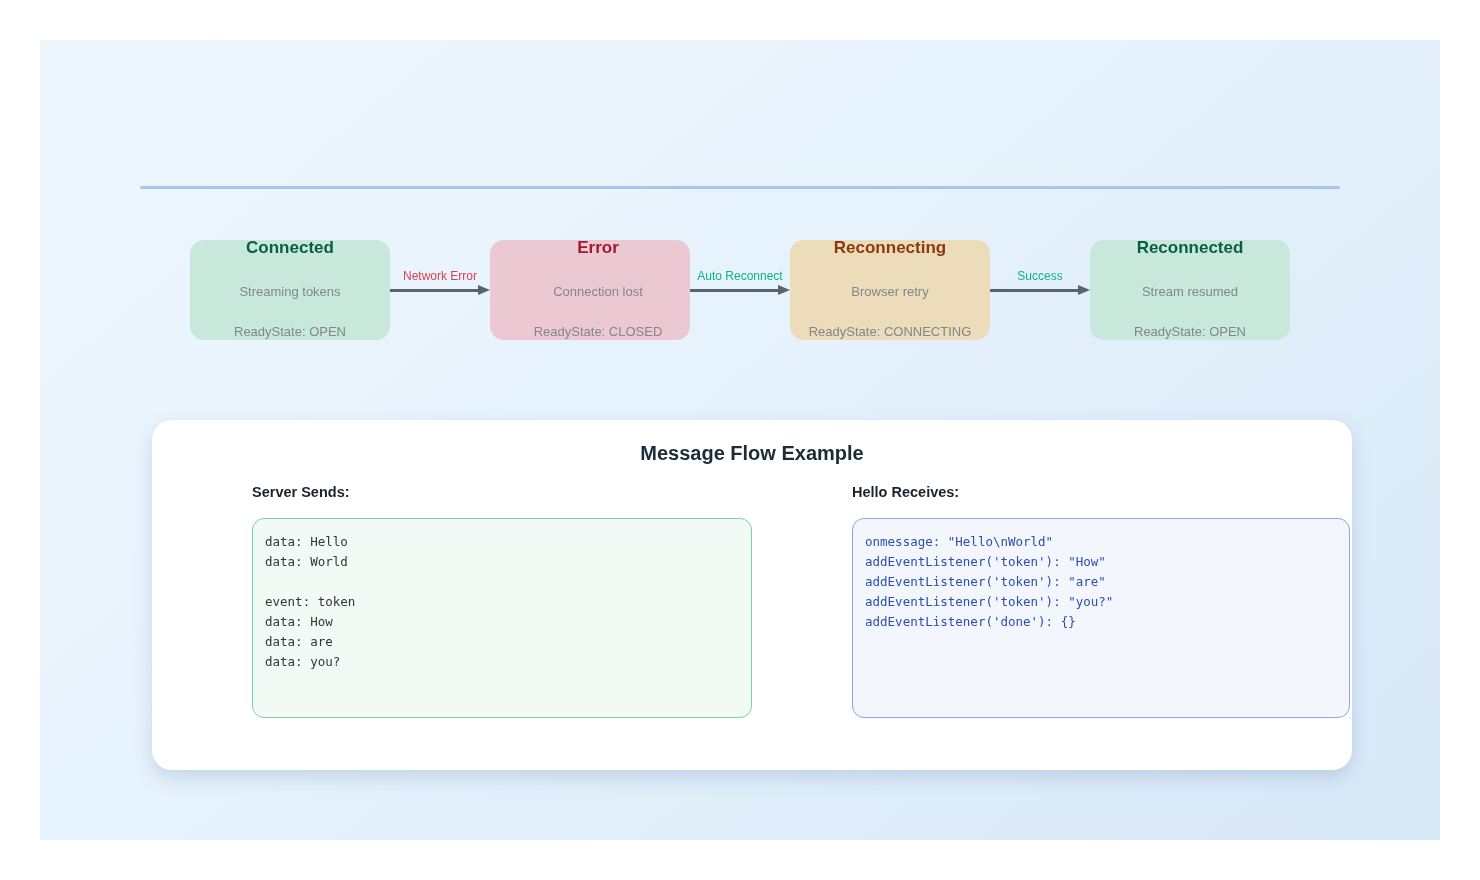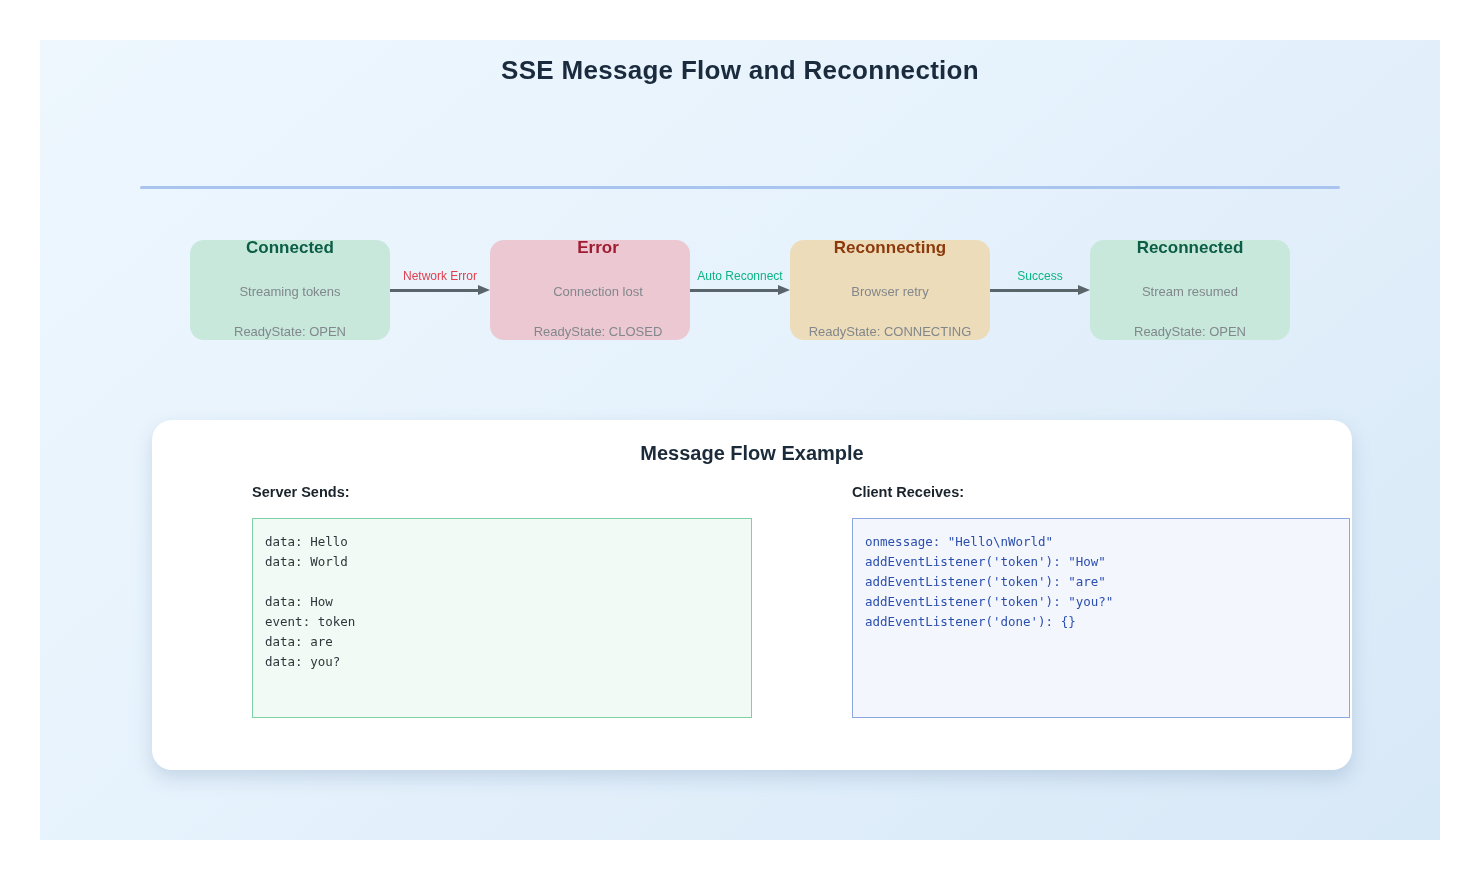--- a/index.html
+++ b/index.html
@@ -76,21 +76,21 @@
     text-align: center; font-size: 20px; font-weight: bold; color: #1b2b3a;
   }
 
   .section-label {
     position: absolute; top: 64px; font-size: 14.5px; font-weight: bold; color: #19232b;
   }
   .section-label.server { left: 100px; }
   .section-label.client { left: 700px; }
 
   .code-box {
-    position: absolute; top: 98px; height: 200px; border-radius: 0;
+    position: absolute; top: 98px; height: 200px; border-radius: 12px;
     padding: 13px 12px; overflow: hidden;
   }
   .code-box.server {
     left: 100px; width: 500px;
     border: 1.5px solid #7fd0a5; background: #f1faf4; color: #30373c;
   }
   .code-box.client {
     left: 700px; width: 498px;
     border: 1.5px solid #8ba6e0; background: #f3f6fd; color: #2b4fad;
   }
@@ -98,21 +98,20 @@
     font-family: "DejaVu Sans Mono", monospace;
     font-size: 12.5px; line-height: 20px; min-height: 20px; white-space: pre;
   }
 </style>
 </head>
 <body>
 
 <div class="page">
   <div class="panel">
 
-    <div class="diagram-title">SSE Message Flow and Reconnection</div>
 
     <div class="divider"></div>
 
     <div class="flow-row">
 
       <div class="state-box green">
         <div class="state-title">Connected</div>
         <div class="state-sub">Streaming tokens</div>
         <div class="state-sub">ReadyState: OPEN</div>
       </div>
@@ -162,28 +161,28 @@
     </div>
 
     <div class="card">
       <div class="card-title">Message Flow Example</div>
 
       <div class="section-label server">Server Sends:</div>
       <div class="code-box server">
         <div class="code-line">data: Hello</div>
         <div class="code-line">data: World</div>
         <div class="code-line"></div>
+        <div class="code-line">event: token</div>
         <div class="code-line">data: How</div>
-        <div class="code-line">event: token</div>
         <div class="code-line">data: are</div>
         <div class="code-line">data: you?</div>
         <div class="code-line"></div>
       </div>
 
-      <div class="section-label client">Client Receives:</div>
+      <div class="section-label client">Hello Receives:</div>
       <div class="code-box client">
         <div class="code-line">onmessage: "Hello\nWorld"</div>
         <div class="code-line">addEventListener('token'): "How"</div>
         <div class="code-line">addEventListener('token'): "are"</div>
         <div class="code-line">addEventListener('token'): "you?"</div>
         <div class="code-line">addEventListener('done'): {}</div>
       </div>
     </div>
 
   </div>

